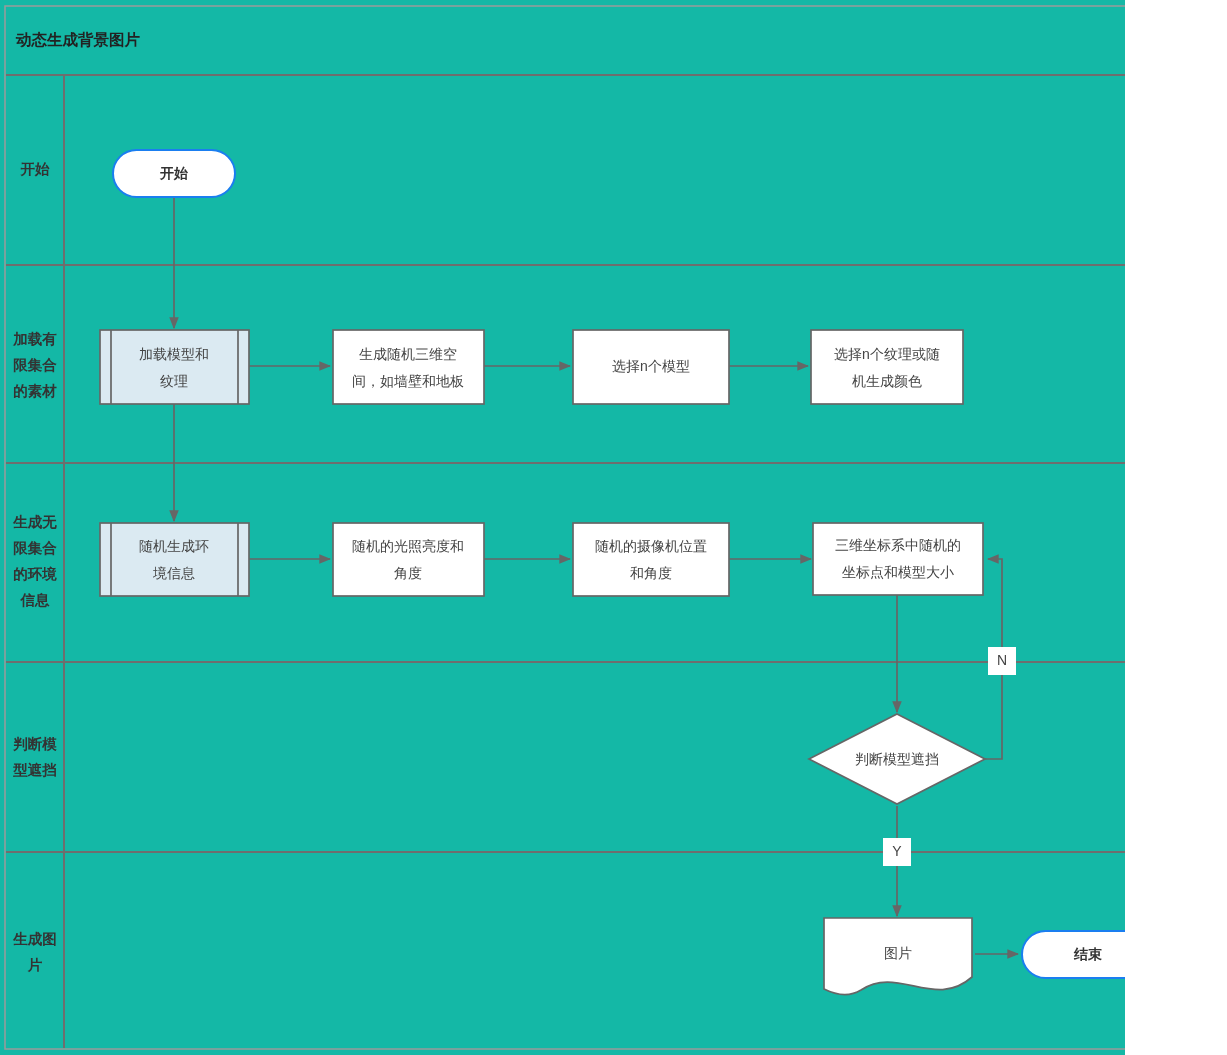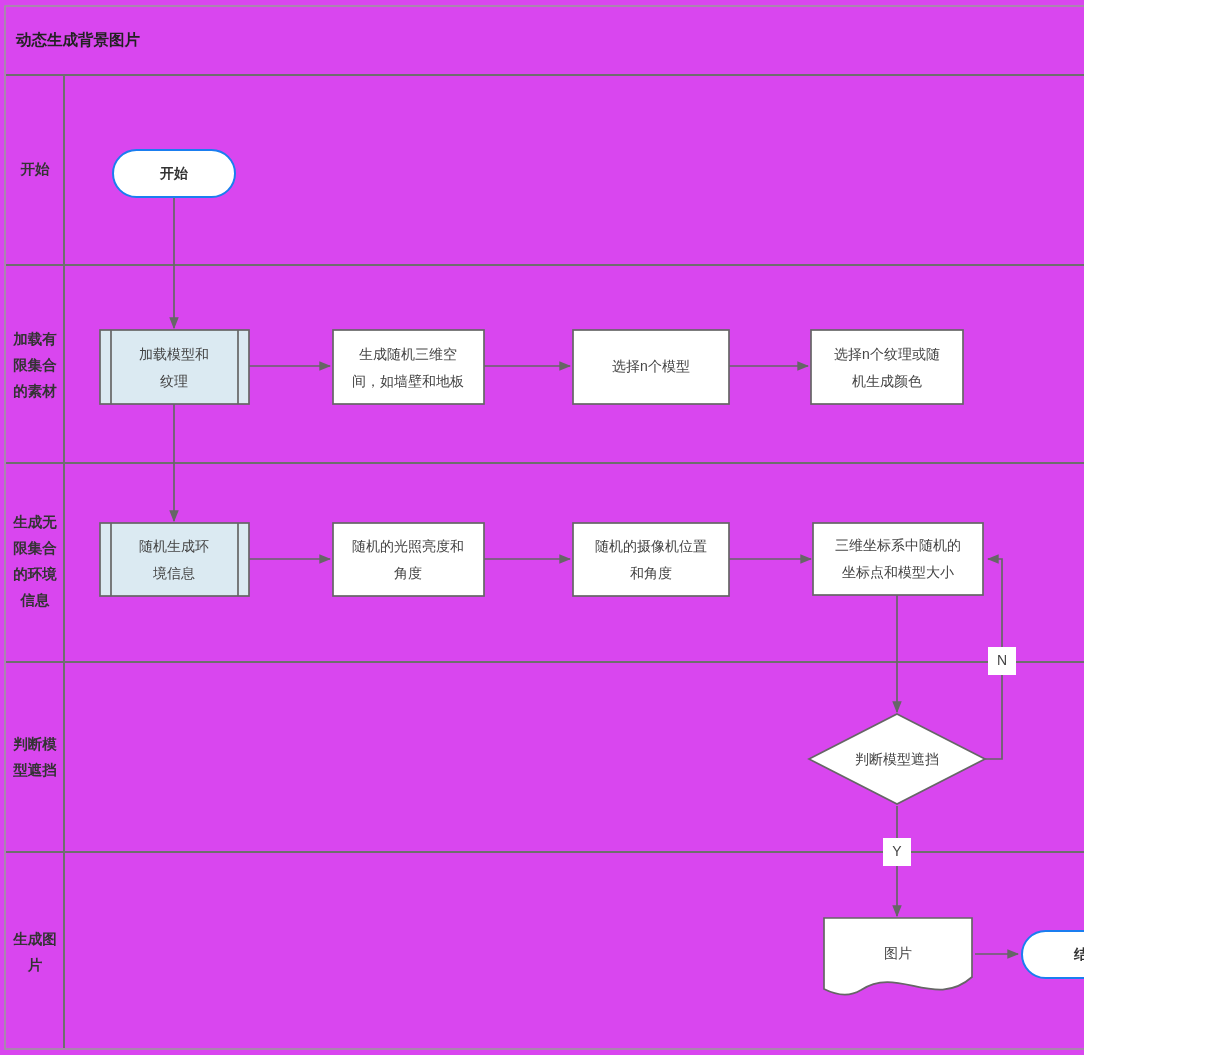--- a/index.html
+++ b/index.html
@@ -5,22 +5,23 @@
   html, body {
     margin: 0;
     padding: 0;
     background: #ffffff;
     font-family: "Liberation Sans", "DejaVu Sans", sans-serif;
   }
   #canvas {
     position: relative;
     width: 1084px;
     height: 1055px;
-    background: #d946ef;
+    background: #14b8a6;
     overflow: hidden;
+    padding-left: 41px;
   }
   svg#diagram {
     position: absolute;
     left: 0;
     top: 0;
     width: 1227px;
     height: 1055px;
   }
   .lane-label {
     font-size: 14.5px;

